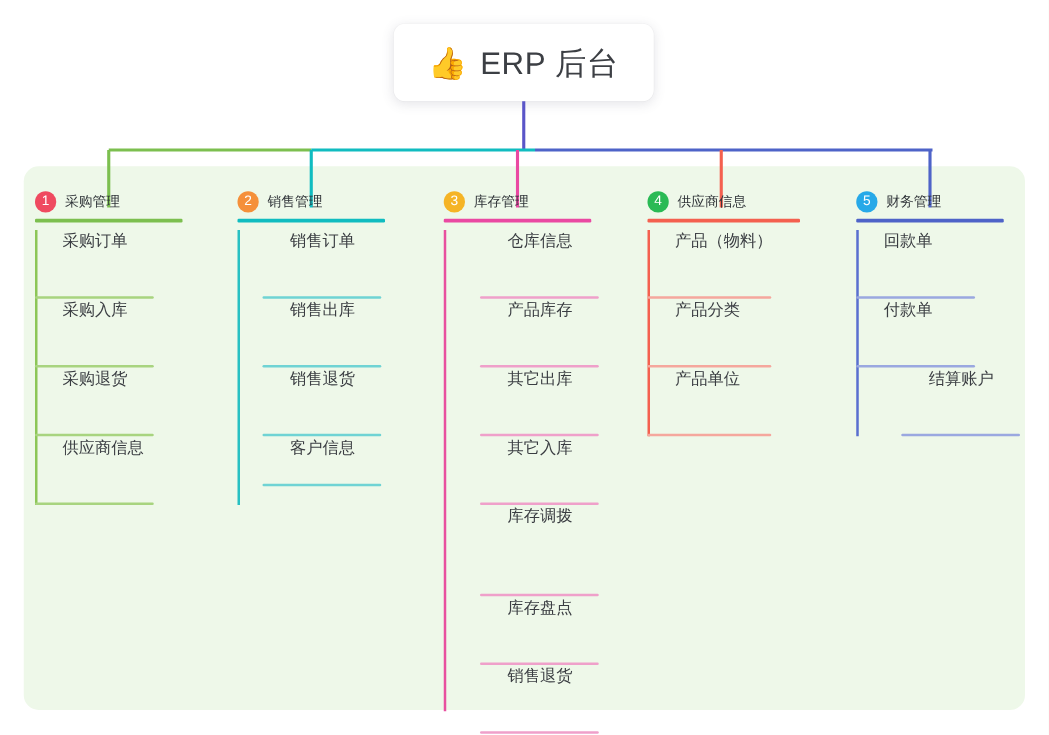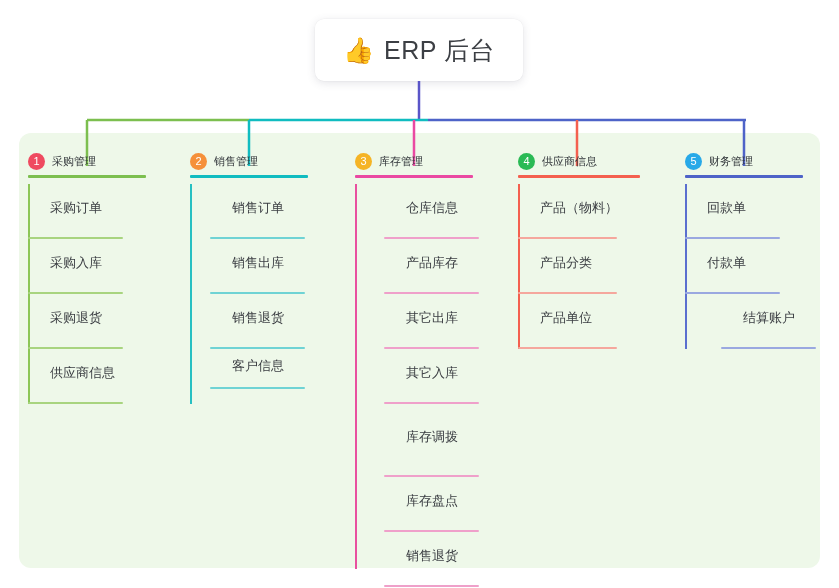--- a/index.html
+++ b/index.html
@@ -43,21 +43,21 @@
     display:flex;align-items:center;justify-content:center;
     color:#fff;font-size:11px;line-height:1;
     font-family:"Liberation Sans","DejaVu Sans",sans-serif;
     flex:none;
   }
   .head-label{font-size:11px;color:#2f3338;white-space:nowrap;}
   .head-rule{position:absolute;left:0;bottom:0;height:3px;border-radius:1px;}
 
   .items{position:relative;margin-top:6px;}
   .spine{position:absolute;left:0;top:0;width:2px;}
-  .item{position:relative;display:flex;align-items:center;}
+  .item{position:relative;display:flex;align-items:flex-start;}
   .item-label{
     font-size:13px;color:#3a3d42;white-space:nowrap;
     padding-left:22px;padding-bottom:7px;
   }
   .item-rule{position:absolute;left:0;bottom:0;height:2px;border-radius:1px;}
 </style>
 </head>
 <body>
 
 <div id="root">

